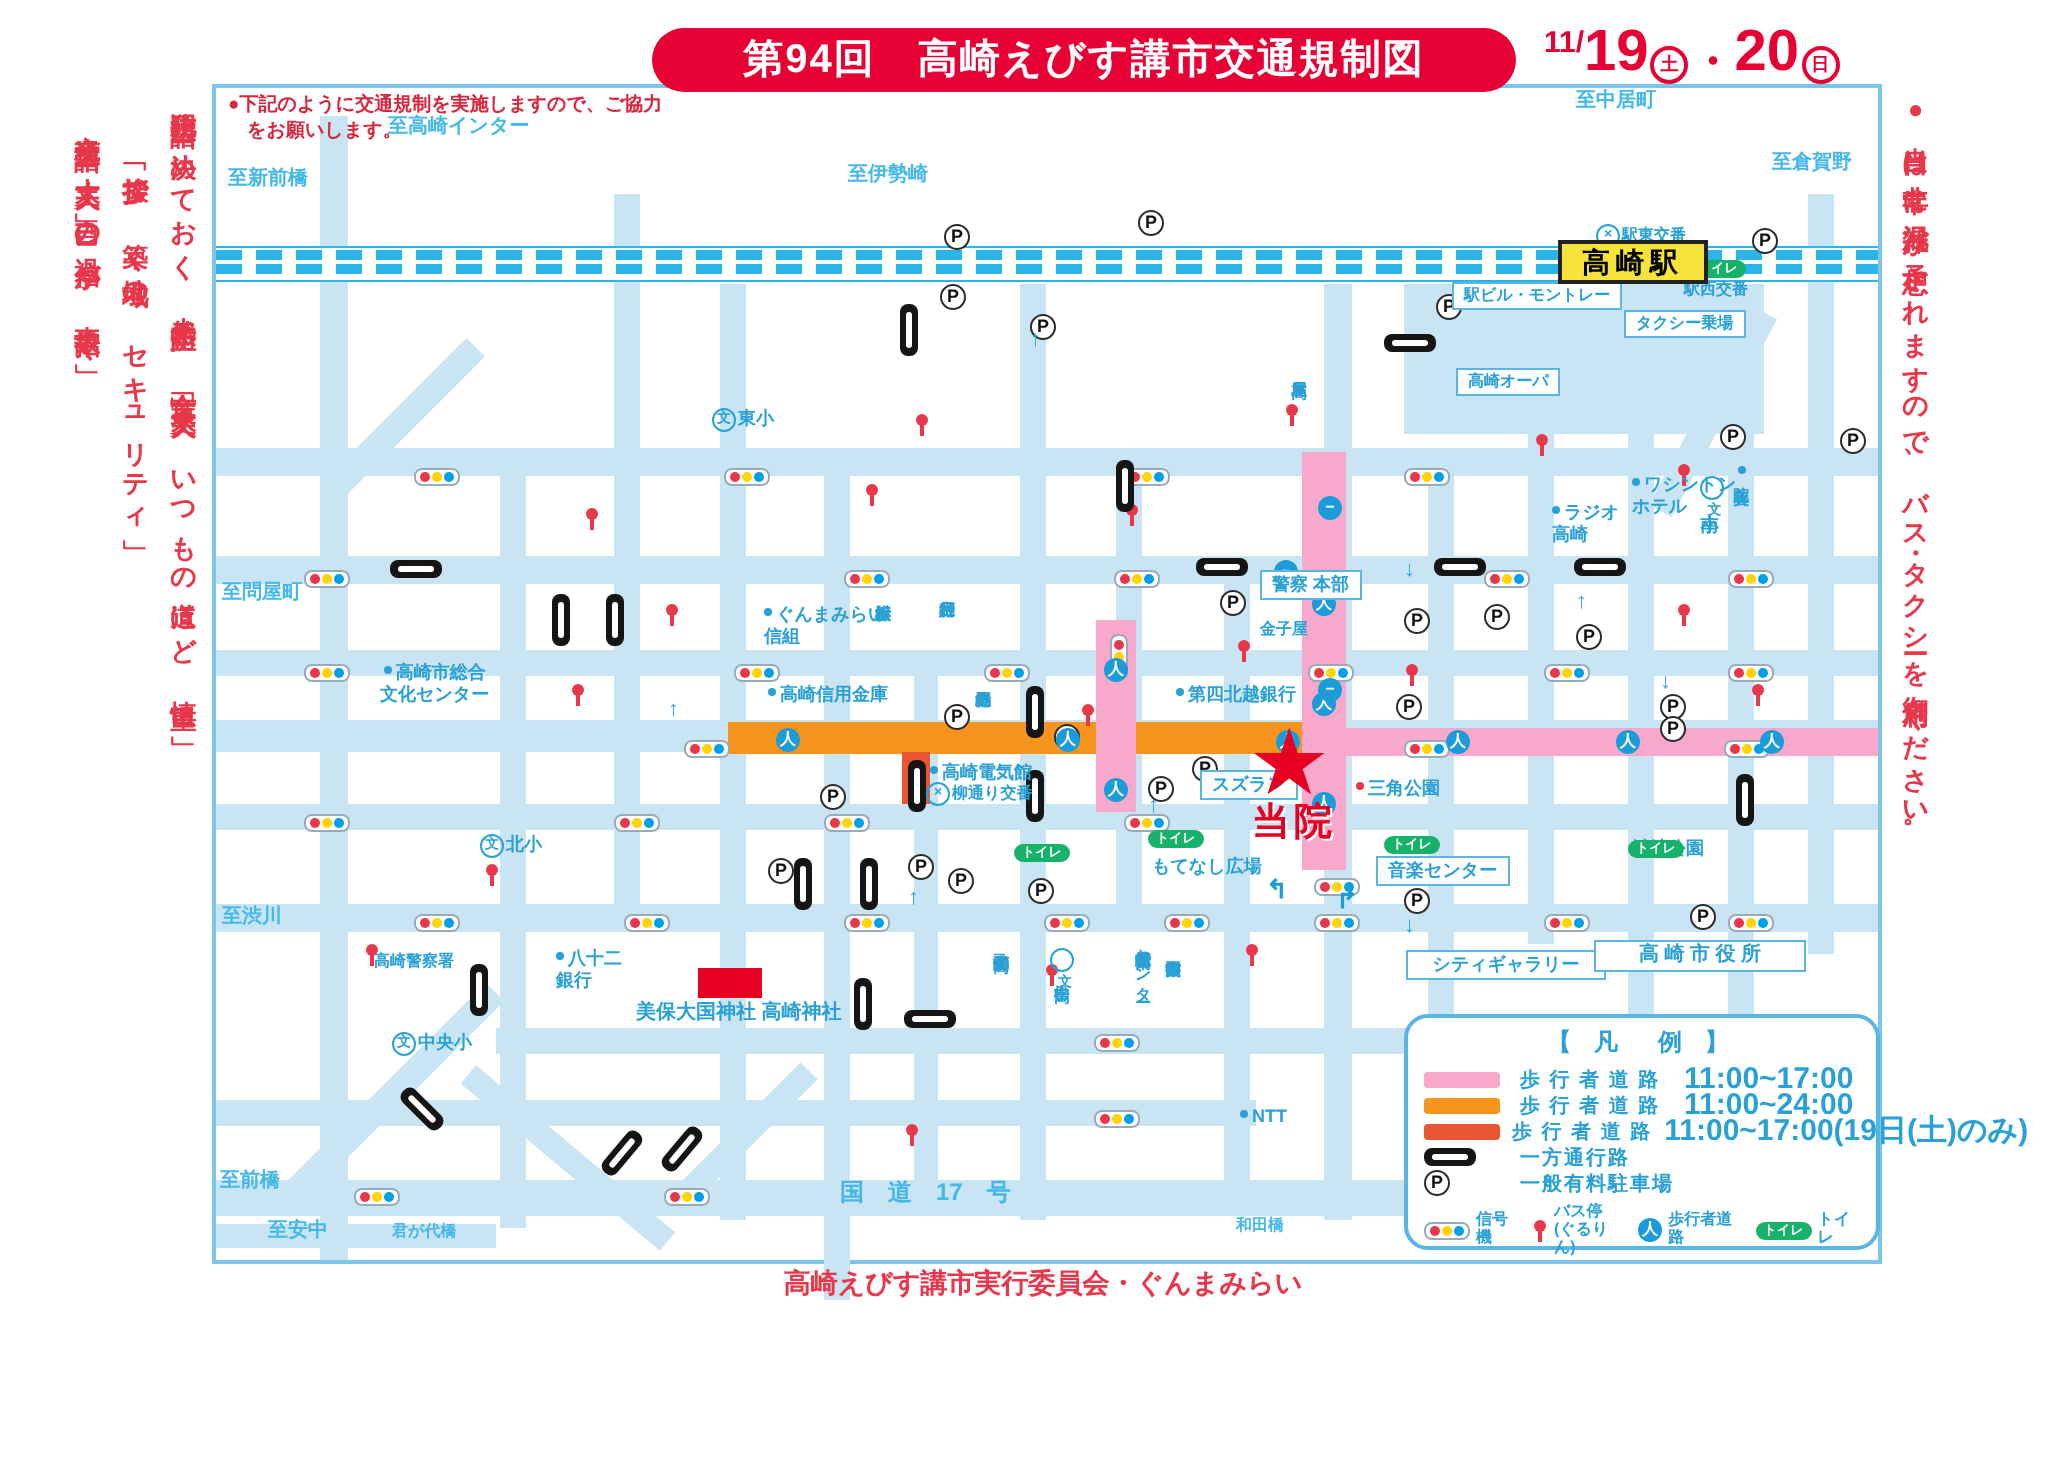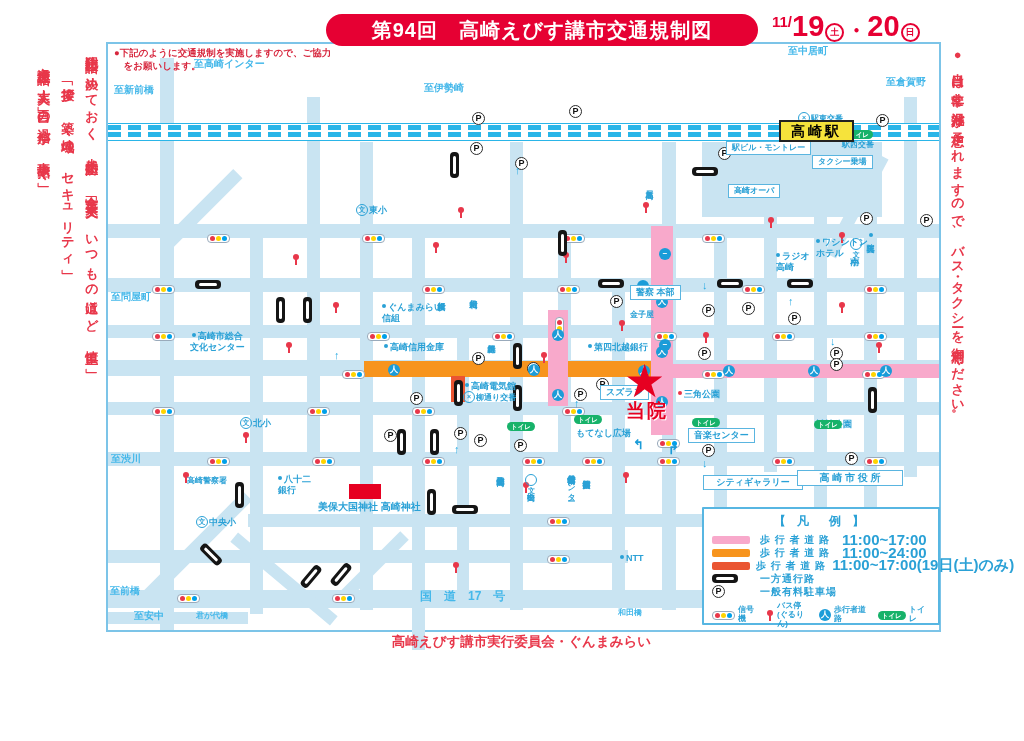--- a/index.html
+++ b/index.html
@@ -65,21 +65,21 @@
   .arw{position:absolute;color:#29abe2;font-weight:bold;font-size:11px;z-index:5;line-height:1;}
   .cv{position:absolute;color:#1b9cd8;font-weight:bold;font-size:13px;z-index:5;line-height:1;}
   .note{position:absolute;left:6px;top:3px;color:#d7263d;font-size:9.5px;font-weight:bold;line-height:1.35;
     z-index:8;white-space:pre-line;}
   .star{position:absolute;left:516px;top:314px;color:#e60021;font-size:46px;z-index:7;line-height:1;}
   .clinic{position:absolute;left:518px;top:354px;color:#e60021;font-weight:bold;font-size:19px;
     letter-spacing:2px;z-index:7;text-shadow:1px 1px 0 #fff;}
   .shrine{position:absolute;left:241px;top:440px;width:32px;height:15px;background:#e60021;z-index:6;}
 
   .legend{position:absolute;left:594px;top:463px;width:238px;height:118px;background:#fff;border:2px solid #57b6e2;
-    border-radius:1px;z-index:8;padding:4px 8px;box-sizing:border-box;color:#2aa1d6;}
+    border-radius:12px;z-index:8;padding:4px 8px;box-sizing:border-box;color:#2aa1d6;}
   .legend h4{margin:0 0 3px 0;text-align:center;font-size:12px;letter-spacing:4px;color:#2aa1d6;}
   .lrow{display:flex;align-items:center;gap:6px;height:13px;font-size:10px;font-weight:bold;}
   .lrow .swc{width:42px;display:flex;}
   .sw{width:38px;height:8px;border-radius:2px;display:inline-block;}
   .sw.pink{background:#f8a9cb}.sw.orange{background:#f7941d}.sw.verm{background:#ea5532}
   .lrow .lab{width:76px;letter-spacing:1px;white-space:nowrap;}
   .lrow .tm{flex:1;white-space:nowrap;font-size:15px;}
   .lbottom{display:flex;align-items:center;gap:7px;margin-top:4px;font-size:8px;font-weight:bold;}
   .lbottom .itm{display:flex;align-items:center;gap:3px;white-space:pre-line;line-height:1.1;}
   .stat{position:relative !important;left:auto !important;top:auto !important;flex:none;}

